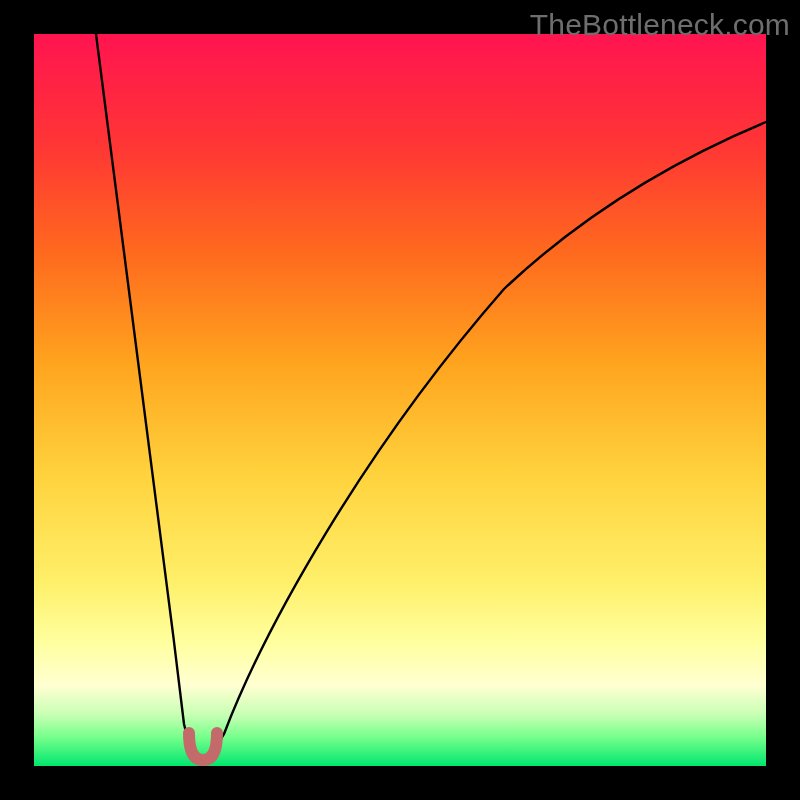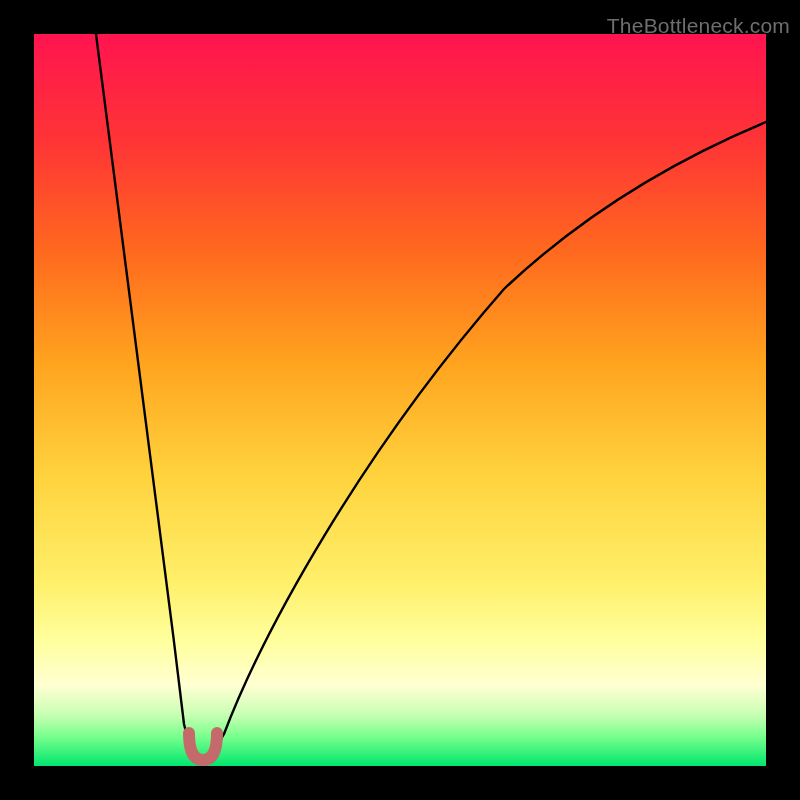--- a/index.html
+++ b/index.html
@@ -39,24 +39,24 @@
   }
   svg.curve {
     position: absolute;
     inset: 0;
     width: 732px;
     height: 732px;
     overflow: visible;
   }
   .watermark {
     position: absolute;
-    top: 14px;
+    top: 8px;
     right: 10px;
     color: #6e6e6e;
-    font-size: 21px;
+    font-size: 30px;
     font-weight: 500;
     letter-spacing: 0.2px;
     user-select: none;
     text-align: center;
   }
 </style>
 </head>
 <body>
 
 <div class="frame">

